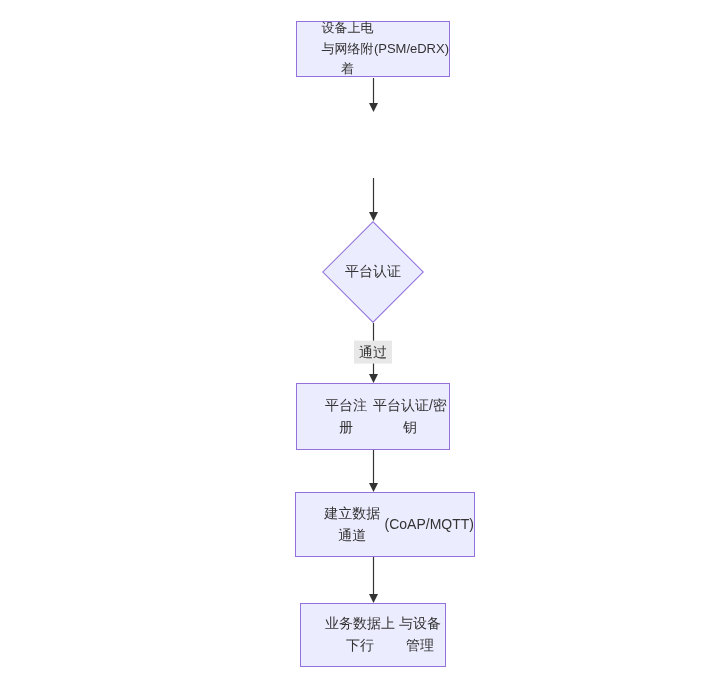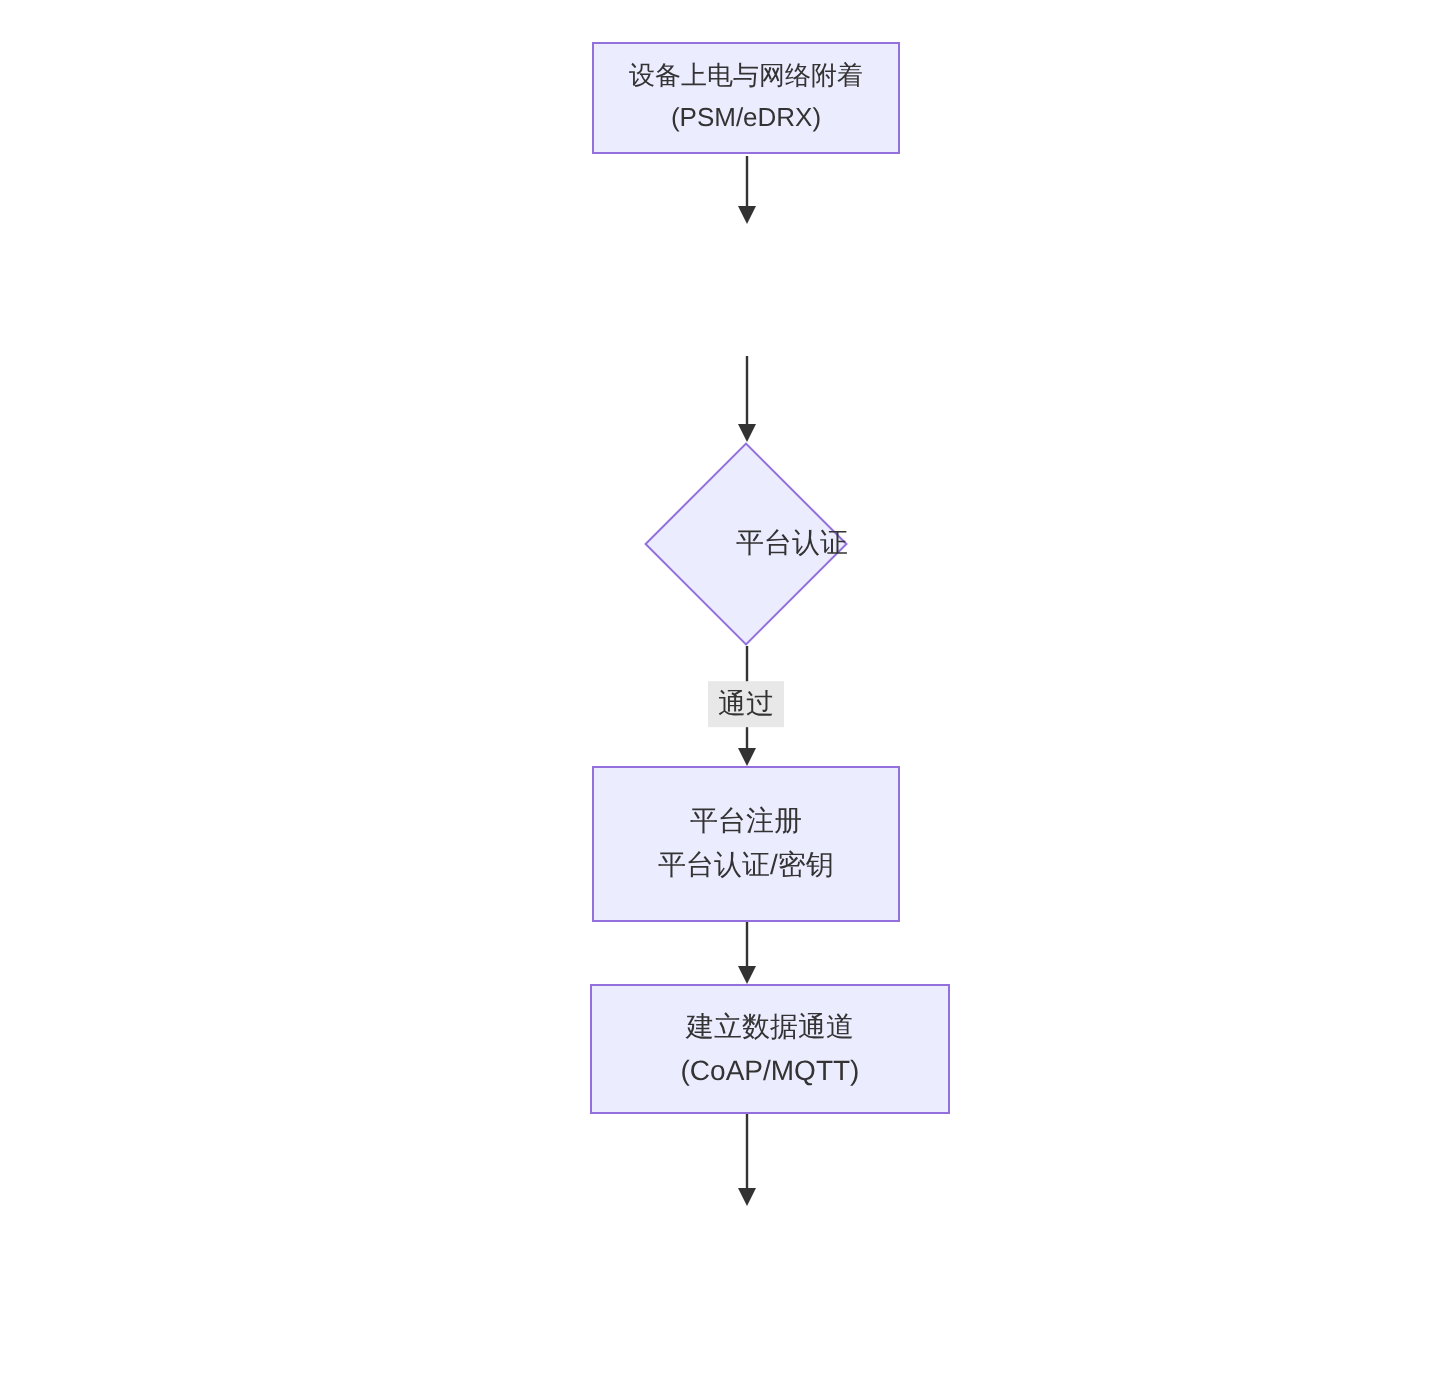--- a/index.html
+++ b/index.html
@@ -24,48 +24,48 @@
     position: absolute;
     left: 0; top: 0;
     width: 726px; height: 700px;
   }
   .node {
     position: absolute;
     box-sizing: border-box;
     background: var(--node-fill);
     border: 1px solid var(--node-border);
     display: flex;
-    flex-direction: column;
     align-items: center;
     justify-content: center;
     text-align: center;
     font-size: 14px;
     line-height: 1.55;
+    padding-left: 24px;
   }
   #node-power-on   { left: 296px; top: 21px;  width: 154px; height: 56px; font-size: 13px; line-height: 1.6; }
   #node-bootstrap  { left: 296px; top: 112px; width: 154px; height: 66px; }
-  #node-register   { left: 296px; top: 383px; width: 154px; height: 78px; }
+  #node-register   { left: 296px; top: 383px; width: 154px; height: 67px; }
   #node-channel    { left: 295px; top: 492px; width: 180px; height: 65px; }
   #node-business   { left: 300px; top: 603px; width: 146px; height: 64px; }
   .diamond-shape {
     position: absolute;
     left: 337px; top: 236px;
     width: 72px; height: 72px;
     box-sizing: border-box;
     background: var(--node-fill);
     border: 1px solid var(--node-border);
     transform: rotate(45deg);
   }
   .diamond-label {
     position: absolute;
     left: 322px; top: 258px;
     width: 102px; height: 28px;
     display: flex;
     align-items: center;
-    justify-content: flex-end;
+    justify-content: center;
     font-size: 14px;
   }
   .edge-label {
     position: absolute;
     left: 373px; top: 352px;
     transform: translate(-50%, -50%);
     background: var(--label-bg);
     padding: 3px 5px;
     font-size: 14px;
     line-height: 1.2;
@@ -123,14 +123,18 @@
   <div class="node" id="node-register">
     <span>平台注册</span>
     <span>平台认证/密钥</span>
   </div>
 
   <div class="node" id="node-channel">
     <span>建立数据通道</span>
     <span>(CoAP/MQTT)</span>
   </div>
 
+  <div class="node" id="node-business">
+    <span>业务数据上下行</span>
+    <span>与设备管理</span>
+  </div>
 
 </div>
 
 </body></html>

